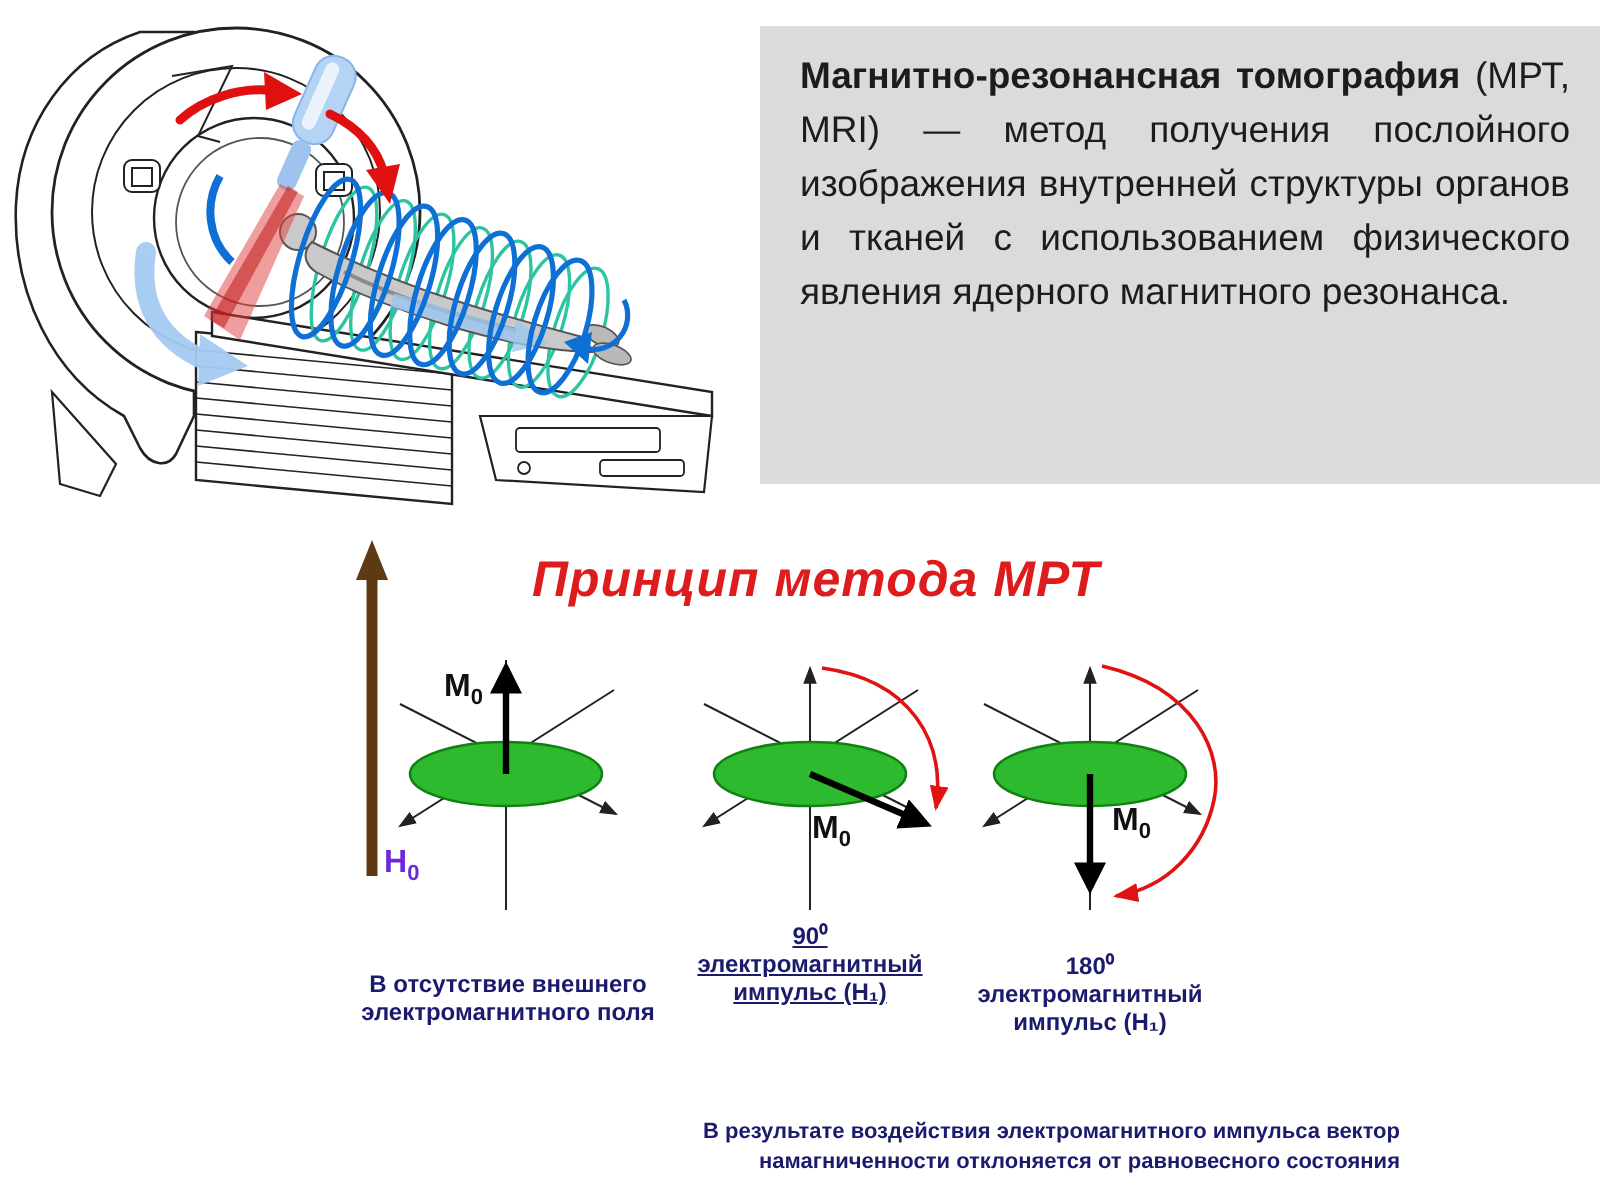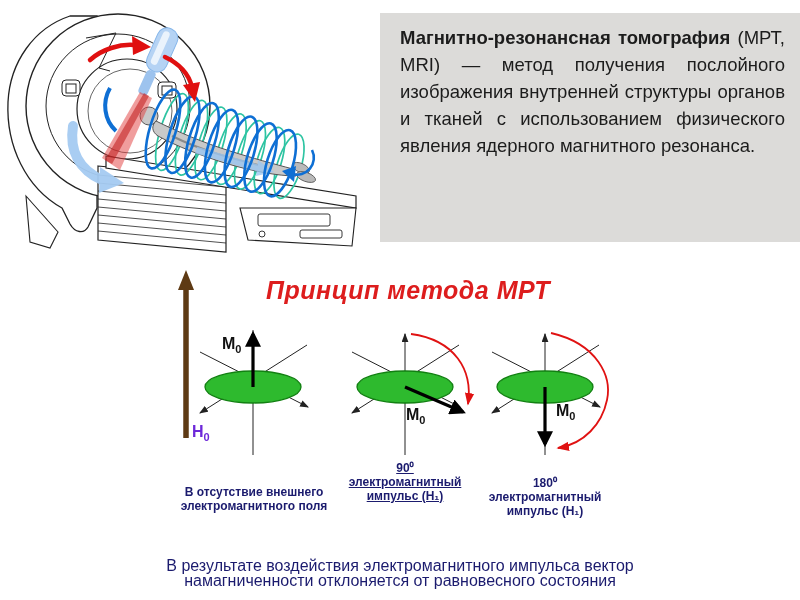--- a/index.html
+++ b/index.html
@@ -31,22 +31,22 @@
     font-weight:bold; font-size:16px; color:#111;
   }
   .vec-label sub { font-size:11px; }
   .h0 { color:#6d28d9; }
   
   .caption {
     position:absolute; text-align:center; font-weight:bold; font-size:12px;
     line-height:14px; color:#1b1b6e; white-space:pre-line;
   }
   .conclusion {
-    position:absolute; left:100px; top:559px; width:600px; text-align:center;
-    font-weight:normal; font-size:16px; line-height:14.5px; color:#1b1b6e;
+    position:absolute; left:100px; top:559px; width:600px; text-align:right;
+    font-weight:bold; font-size:11px; line-height:14.5px; color:#1b1b6e;
     white-space:pre-line;
   }
 </style>
 </head>
 <body>
 
 <div class="slide">
 
   <svg class="mri-svg" viewBox="0 0 380 262" aria-hidden="true">
 

